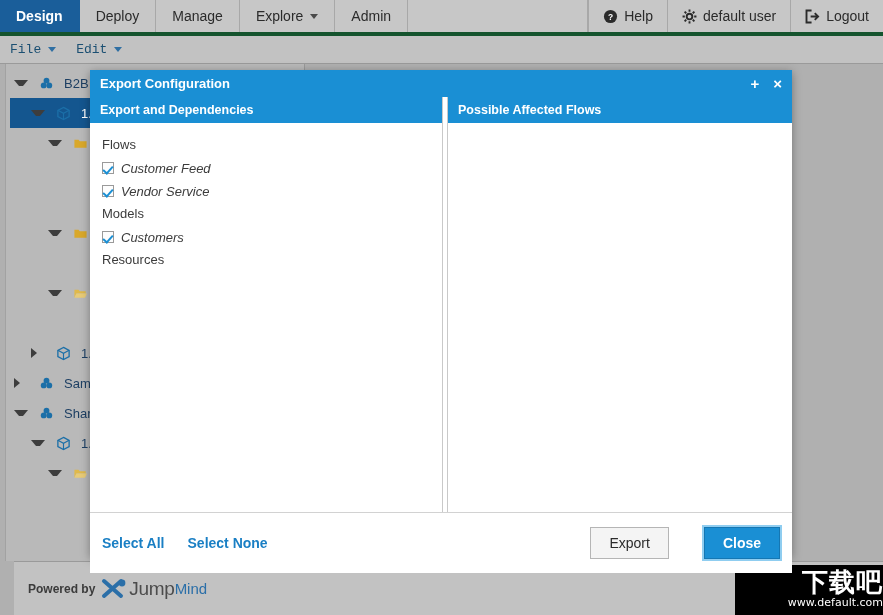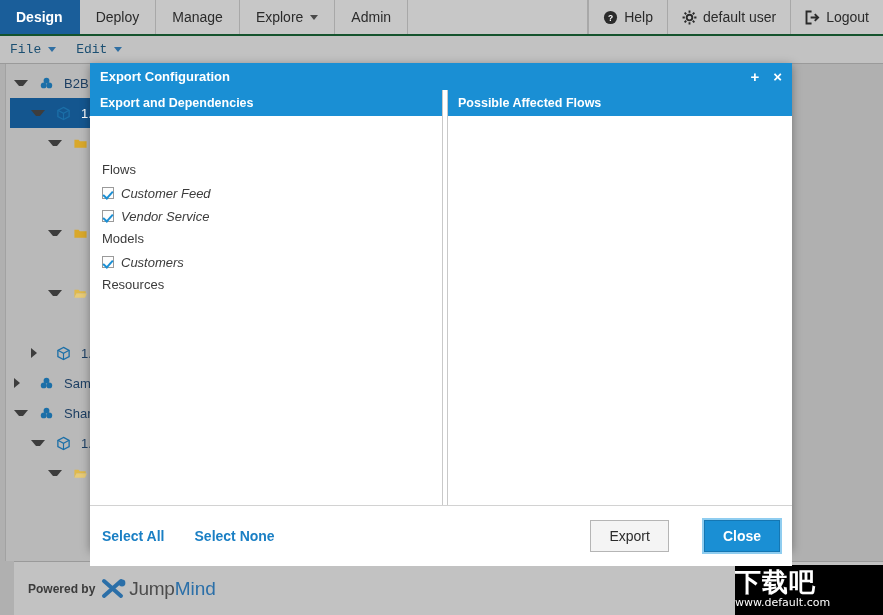--- a/index.html
+++ b/index.html
@@ -16,21 +16,21 @@
     width: 883px;
     height: 615px;
     background: #b0b0b0;
   }
 
   
   .topnav {
     position: absolute; top: 0; left: 0;
     width: 883px; height: 36px;
     background: #c7c7c7;
-    border-bottom: 2px solid #14532d;
+    border-bottom: 4px solid #14532d;
     display: flex;
     align-items: stretch;
   }
   .nav-tab {
     display: flex; align-items: center;
     padding: 0 16px;
     font-size: 14px;
     color: #2b2b2b;
     border-right: 1px solid #a8a8a8;
     background: #c7c7c7;
@@ -128,40 +128,40 @@
     left: 0; top: 561px;
     width: 883px; height: 54px;
     background: #c2c2c2;
     border-top: 1px solid #9a9a9a;
     display: flex; align-items: center;
     padding-left: 14px;
     margin-left: 14px;
   }
   .brand-text { font-size: 12px; font-weight: bold; color: #3b3b3b; }
   .brand-jump { font-size: 19px; color: #4c4c4c; letter-spacing: -.3px; }
-  .brand-mind { font-size: 19px; color: #2b6fa8; }
+  .brand-mind { font-size: 15px; color: #2b6fa8; }
 
   
   .watermark {
     position: absolute;
     right: 0; bottom: 0;
     width: 148px; height: 50px;
     background: #000;
     color: #fff;
     display: flex; flex-direction: column;
-    align-items: flex-start; justify-content: center;
+    align-items: flex-end; justify-content: center;
     font-family: "DejaVu Sans", sans-serif;
   }
   .wm-cn { font-size: 26px; font-weight: bold; line-height: 1; letter-spacing: 1px; }
   .wm-url { font-size: 11px; line-height: 1.4; }
 
   
   .modal {
     position: absolute;
-    left: 90px; top: 63px;
+    left: 90px; top: 70px;
     width: 702px; height: 487px;
     background: #ffffff;
     box-shadow: 0 2px 9px rgba(0,0,0,.35);
   }
   .modal-title {
     height: 27px;
     background: #1a8fd4;
     color: #fff;
     display: flex; align-items: center;
     padding: 0 10px;
@@ -179,21 +179,21 @@
   }
   .panels {
     display: flex;
     height: 415px;
     background: #fff;
   }
   .panel {
     display: flex; flex-direction: column;
     background: #fff;
   }
-  .panel.left { width: 352px; gap: 32px; }
+  .panel.left { width: 352px; }
   .panel-split { width: 6px; background: #fff; border-left:1px solid #c9c9c9; border-right:1px solid #c9c9c9;}
   .panel.right { flex: 1; }
   .panel-head {
     background: #1a8fd4;
     color: #fff;
     font-size: 12.5px;
     font-weight: bold;
     height: 26px;
     display: flex; align-items: center;
     padding: 0 10px;
@@ -239,21 +239,21 @@
     height: 61px;
     border-top: 1px solid #d2d2d2;
     display: flex; align-items: center;
     padding: 0 12px;
     background: #fff;
   }
   .flink {
     color: #1a7fc4;
     font-size: 14px;
     font-weight: bold;
-    margin-right: 30px;
+    margin-right: 23px;
     cursor: pointer;
   }
   .footer-spacer { flex: 1; }
   .btn {
     font-size: 14px;
     padding: 7px 18px;
     cursor: pointer;
     border: 1px solid #b5b5b5;
     background: #f4f4f4;
     color: #2b2b2b;

